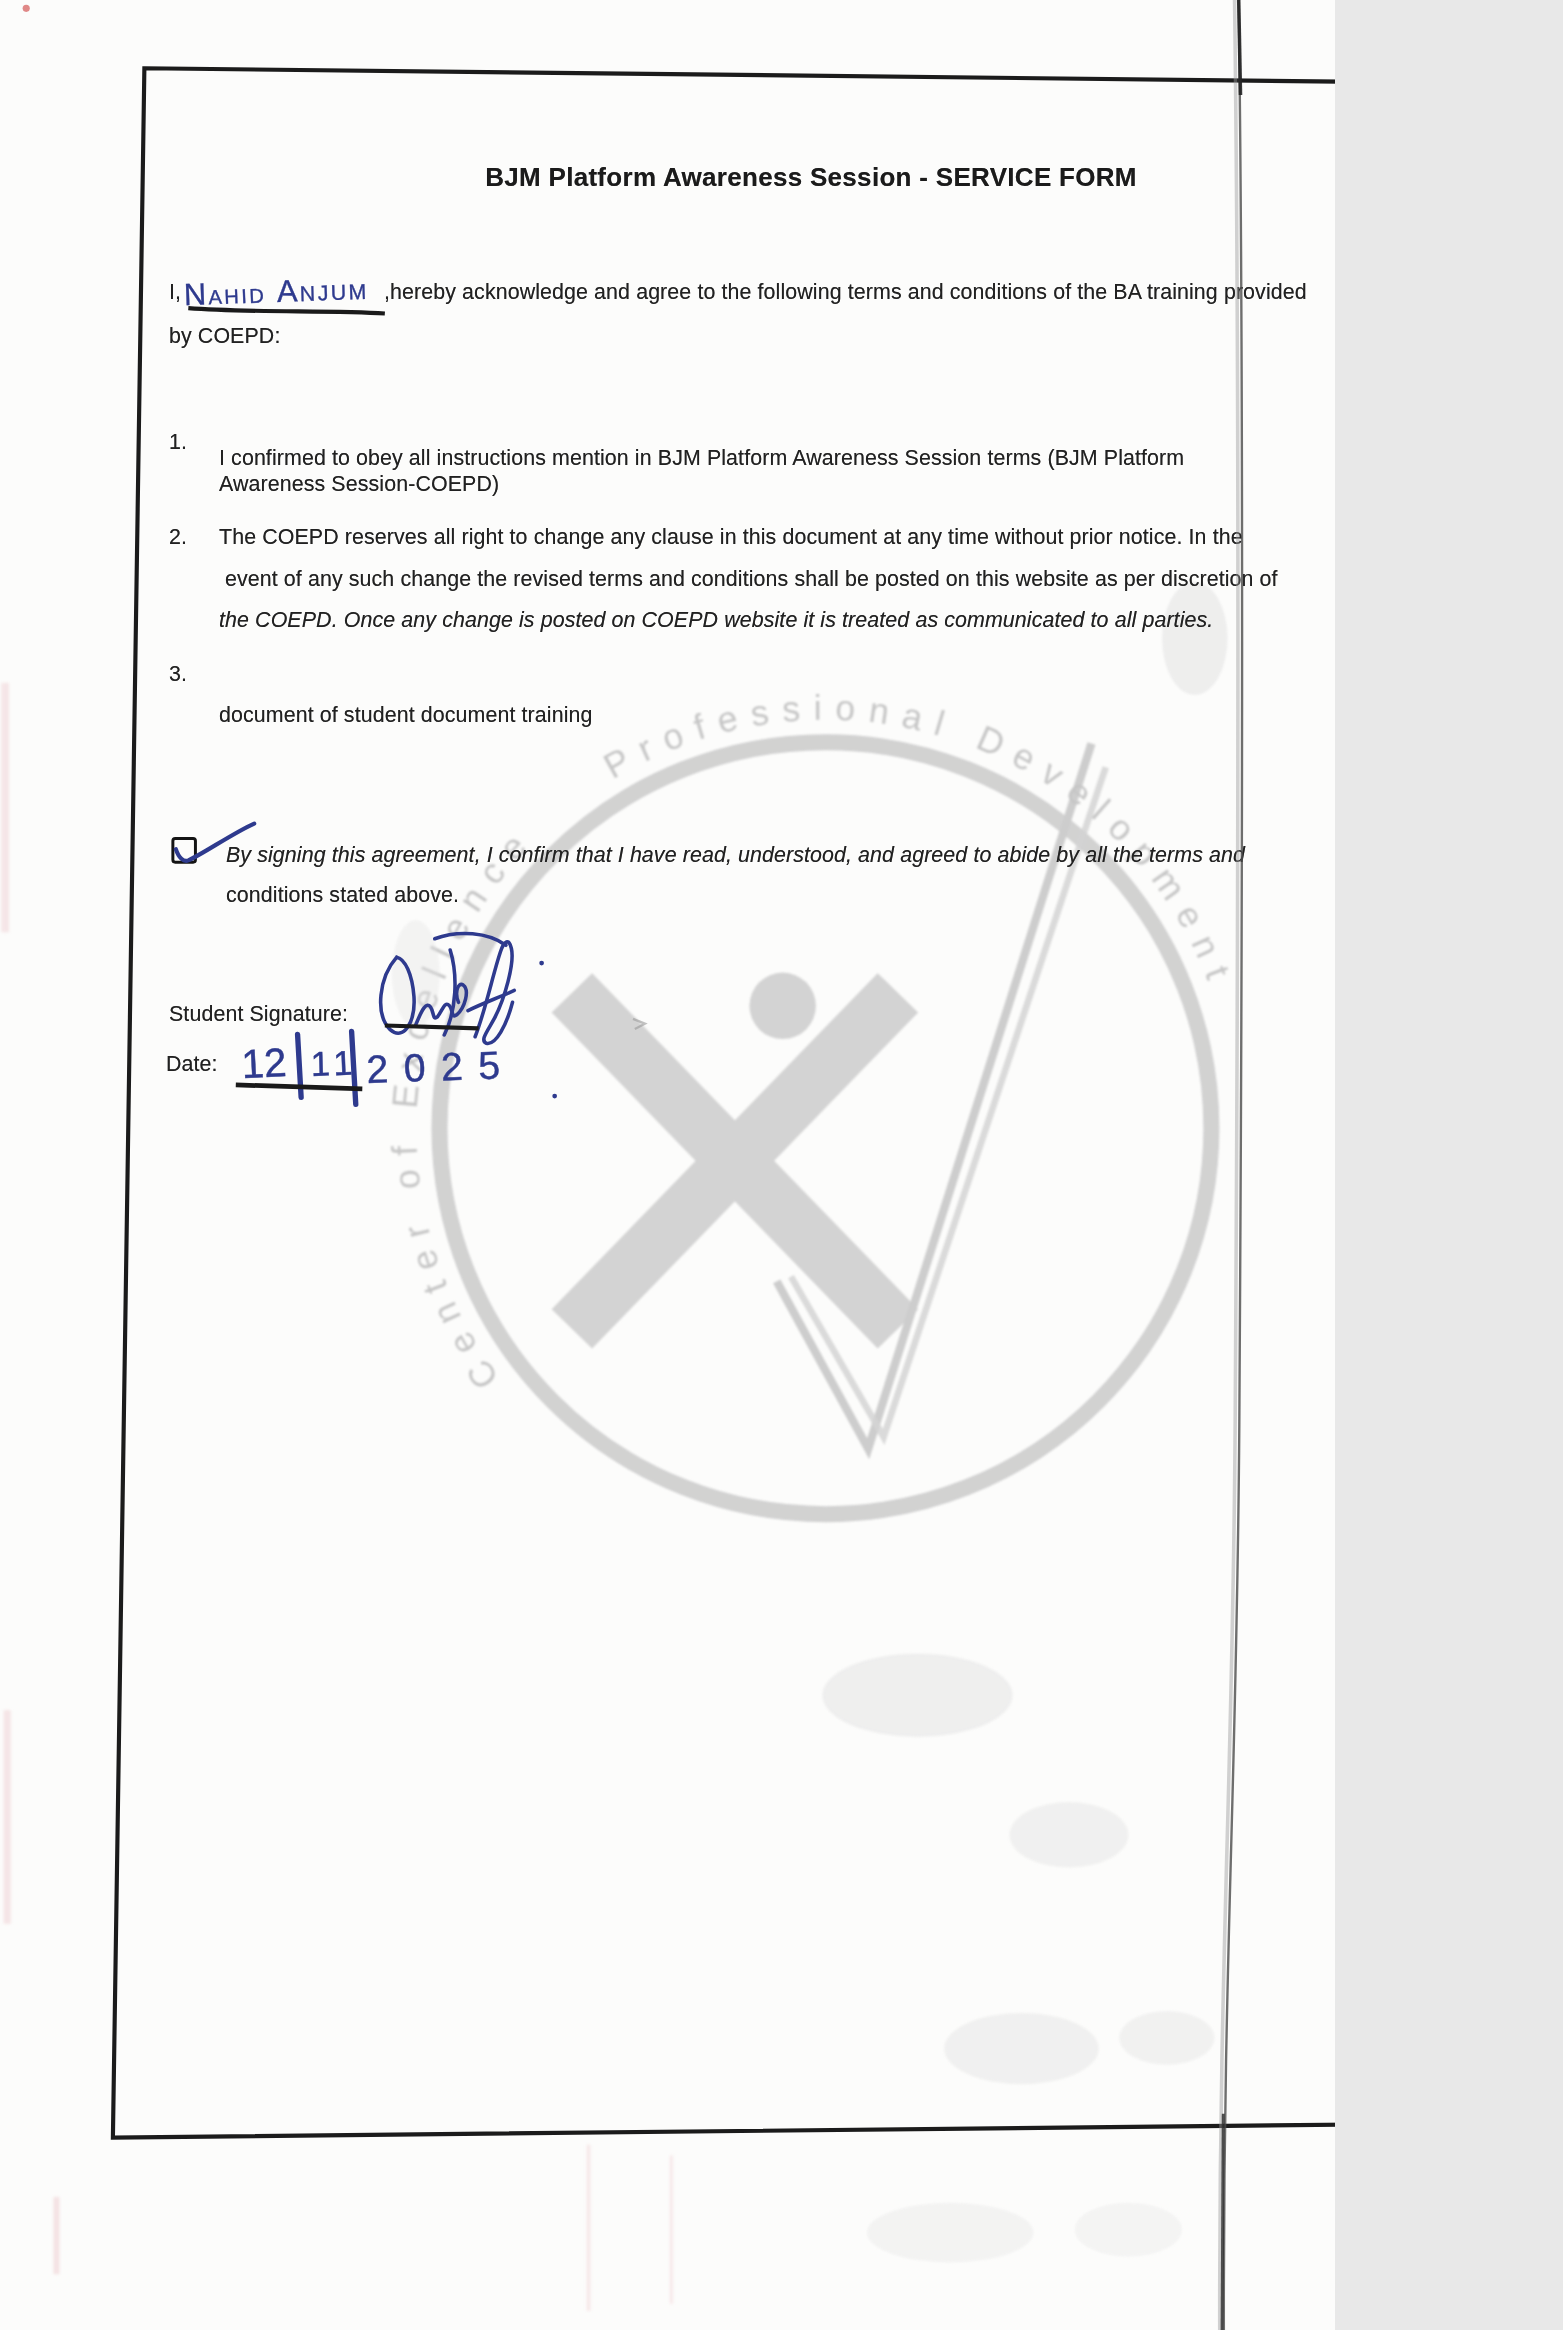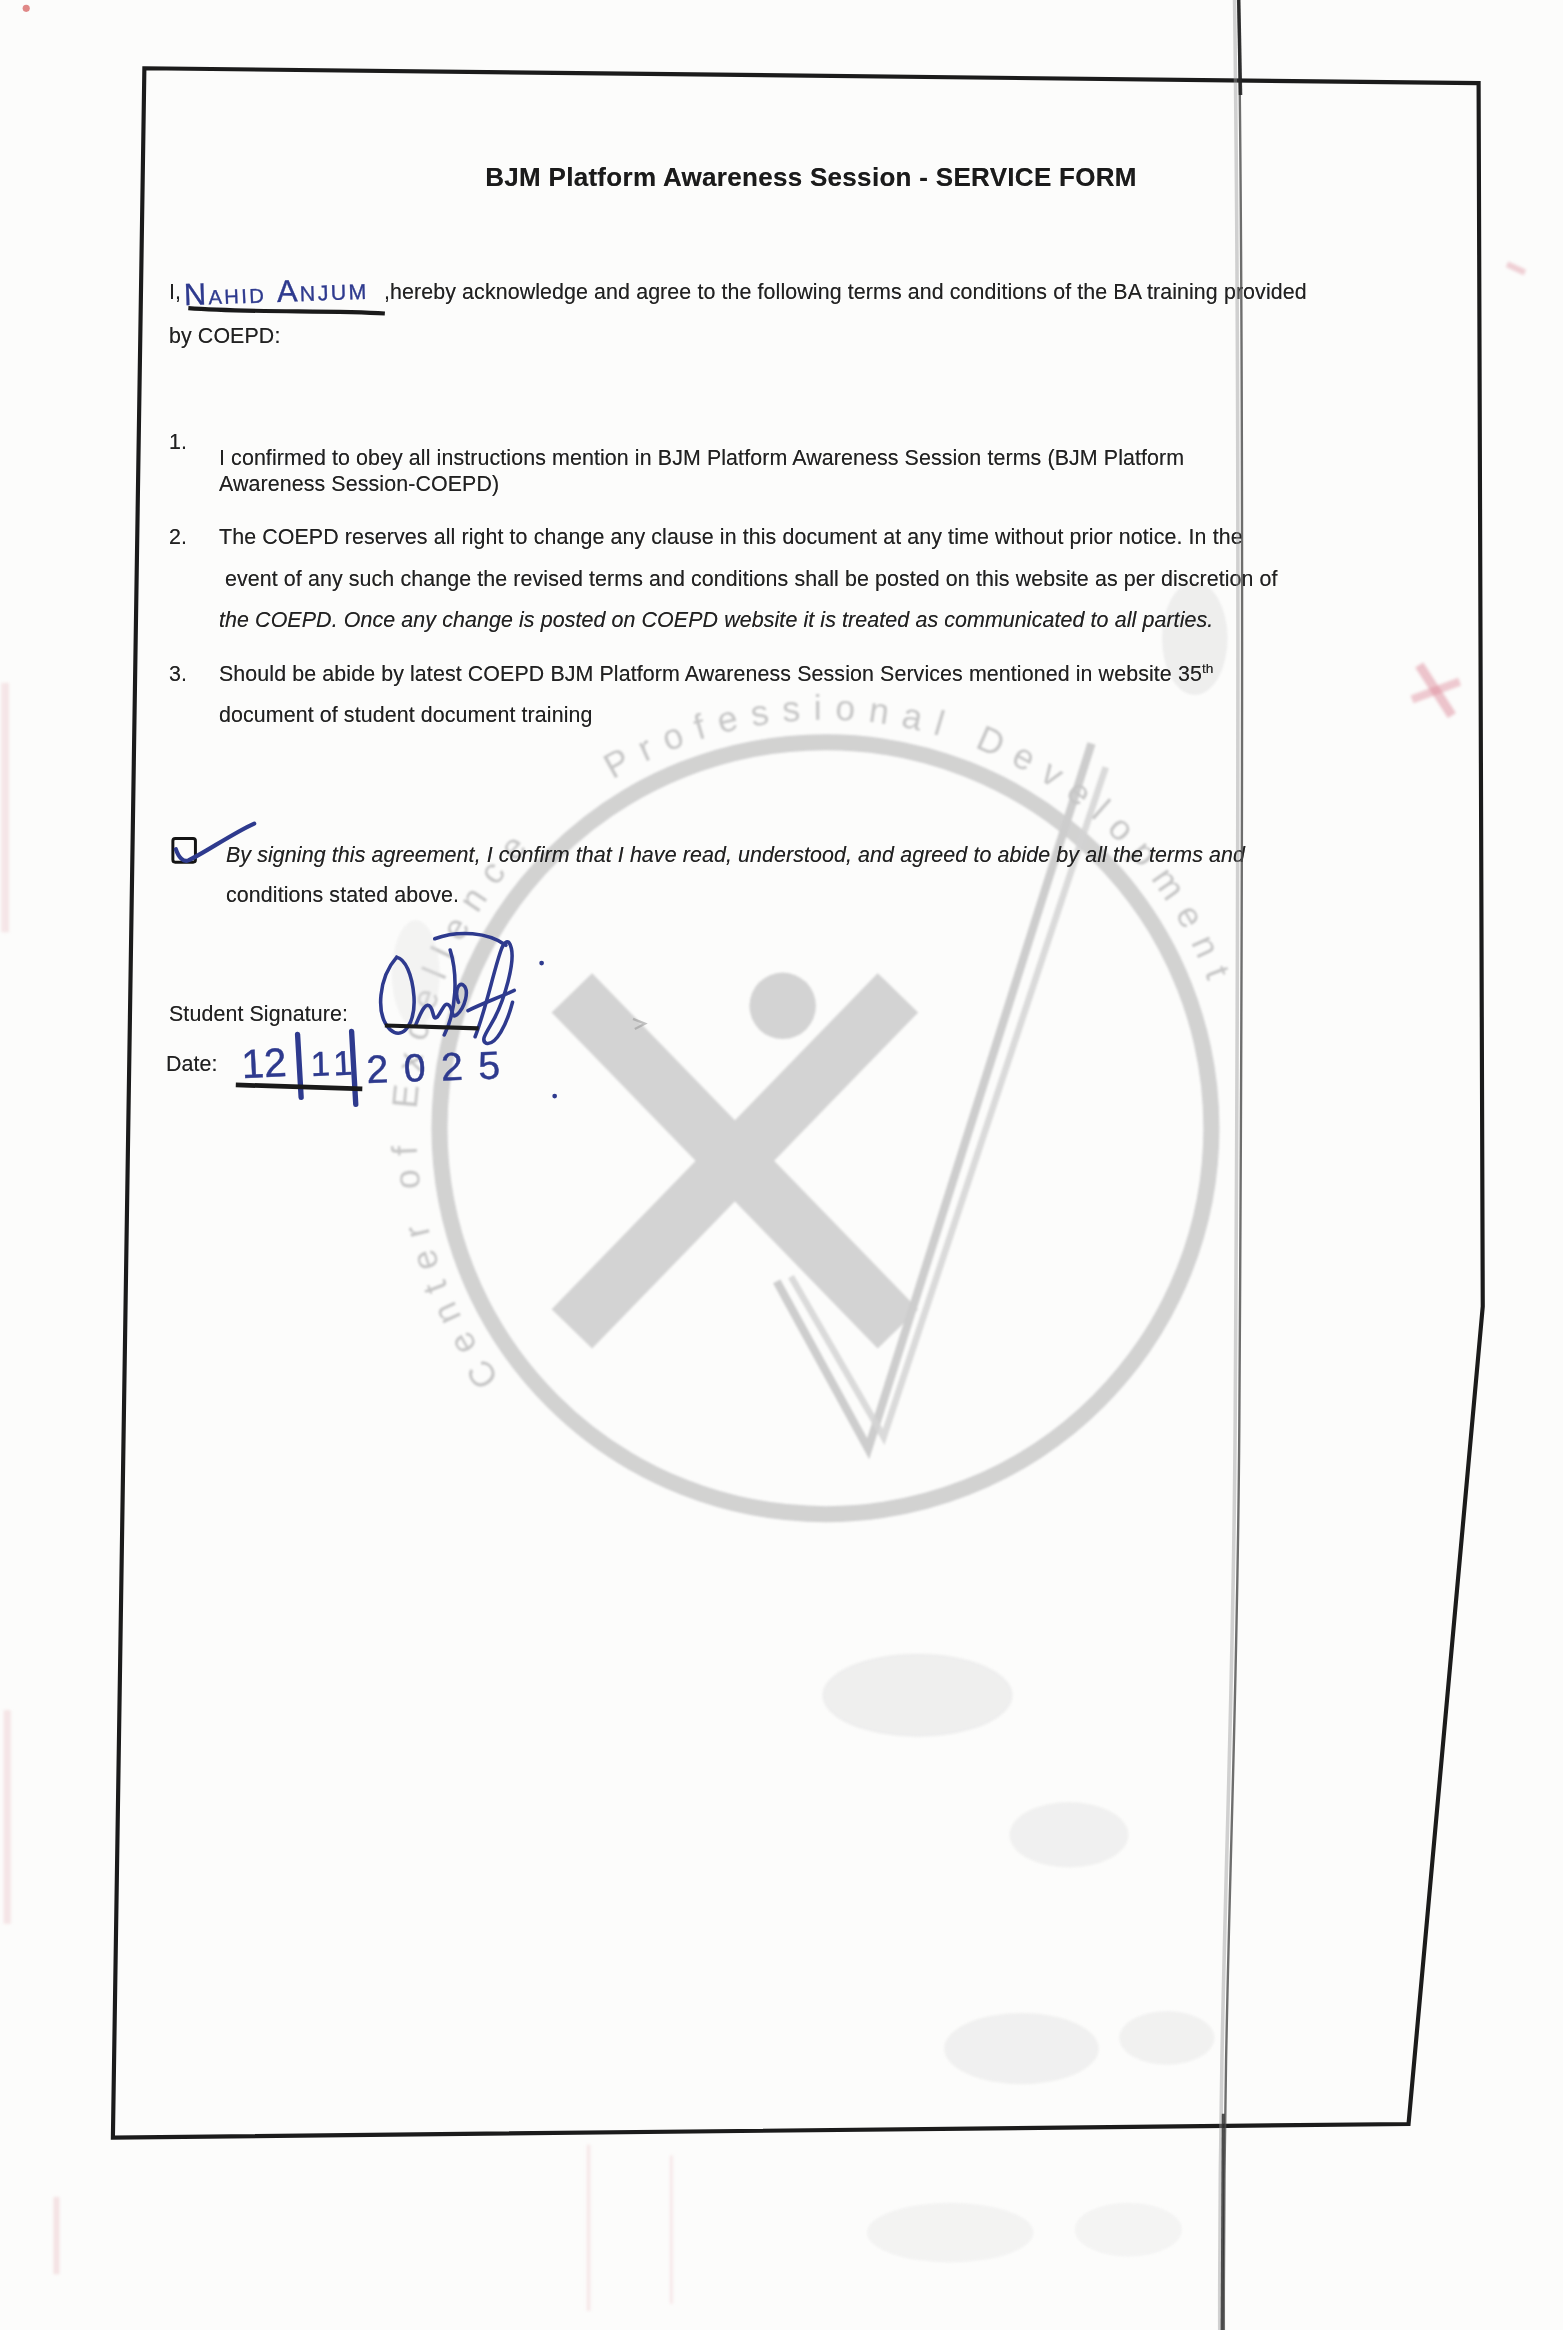--- a/index.html
+++ b/index.html
@@ -1,17 +1,17 @@
 <!DOCTYPE html>
 <html style="font-size:9.5px"><head>
 <meta charset="utf-8">
 <style>
   html,body { margin:0; padding:0; background:#e8e8e8; }
   .stage {
-    position:relative; width:1563px; height:2330px;
+    position:relative; width:1335px; height:2330px;
     background:#fcfcfb; overflow:hidden;
     font-family:"Liberation Sans", sans-serif;
   }
   svg.layer { position:absolute; left:0; top:0; width:1563px; height:2330px; pointer-events:none; }
   .wmg { filter: blur(2.2px); }
   .t {
     position:absolute; font-size:21.4px; line-height:1.15; color:#212121;
     white-space:nowrap; letter-spacing:0.1px;
     text-shadow:0 0 0.6px rgba(40,40,40,.55);
   }
@@ -76,23 +76,20 @@
   <div class="t num" style="left:169px; top:430px;">1.</div>
   <div class="t" style="left:219px; top:430px;margin-top:16px;">I confirmed to obey all instructions mention in BJM Platform Awareness Session terms (BJM Platform</div>
   <div class="t" style="left:219px; top:472px;">Awareness Session-COEPD)</div>
 
   <div class="t num" style="left:169px; top:525px;">2.</div>
   <div class="t" style="left:219px; top:525px;">The COEPD reserves all right to change any clause in this document at any time without prior notice. In the</div>
   <div class="t" style="left:219px; top:567px;margin-left:6px;">event of any such change the revised terms and conditions shall be posted on this website as per discretion of</div>
   <div class="t" style="left:219px; top:608px;font-style:italic;">the COEPD. Once any change is posted on COEPD website it is treated as communicated to all parties.</div>
 
   <div class="t num" style="left:169px; top:662px;">3.</div>
-  <div class="t" style="left:219px; top:662px;">
-    <span>Should be abide by latest COEPD BJM Platform Awareness Session Services mentioned in website 35</span><span class="sup">th</span>
-  </div>
   <div class="t" style="left:219px; top:703px;">document of student document training</div>
 
   <div class="t" style="left:226px; top:843px;font-style:italic;">By signing this agreement, I confirm that I have read, understood, and agreed to abide by all the terms and</div>
   <div class="t" style="left:226px; top:883px;">conditions stated above.</div>
 
   <div class="t" style="left:169px; top:1002px;">Student Signature:</div>
   <div class="t" style="left:166px; top:1052px;">Date:</div>
 
   <svg class="layer" viewBox="0 0 2632 3924">
 

